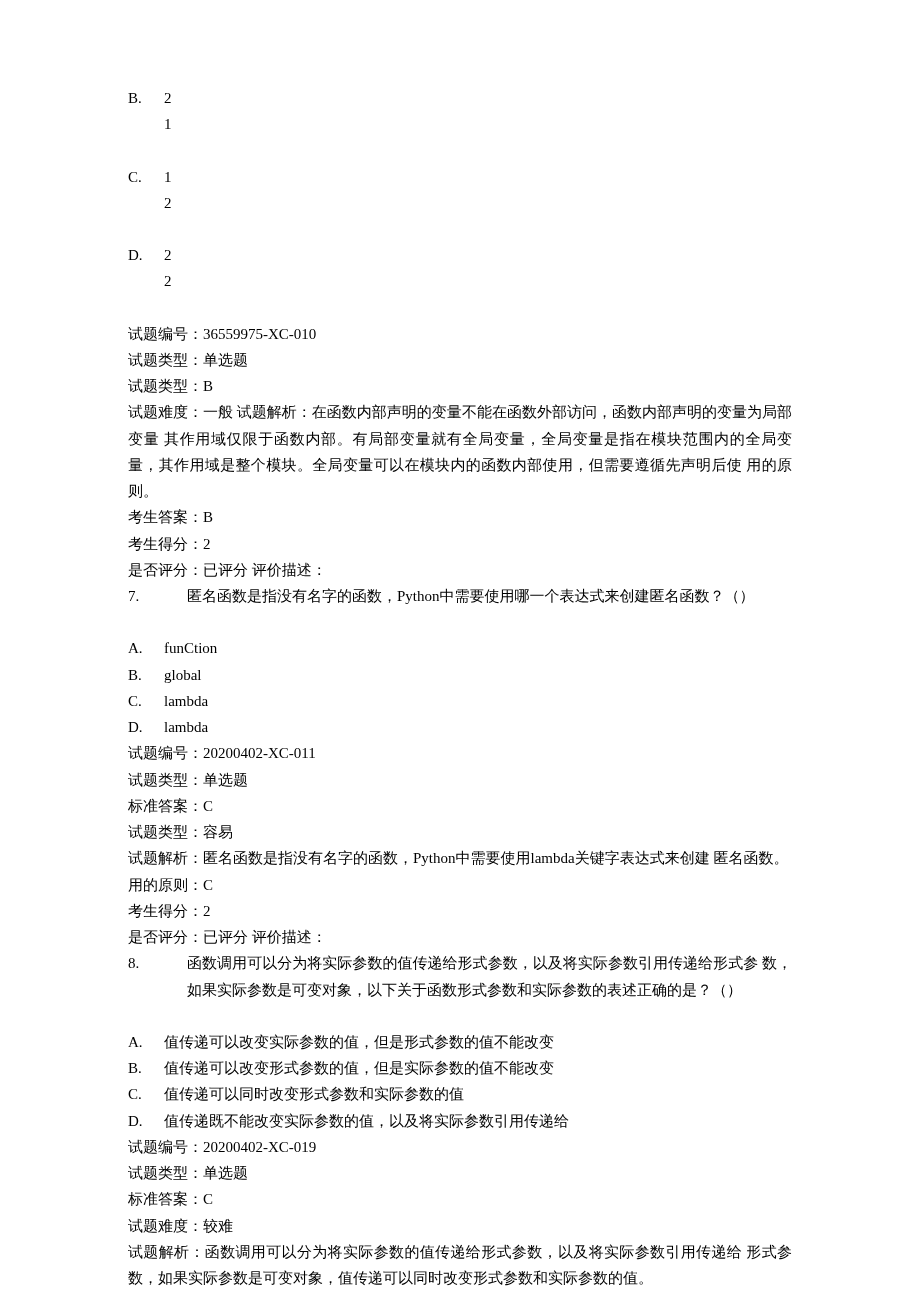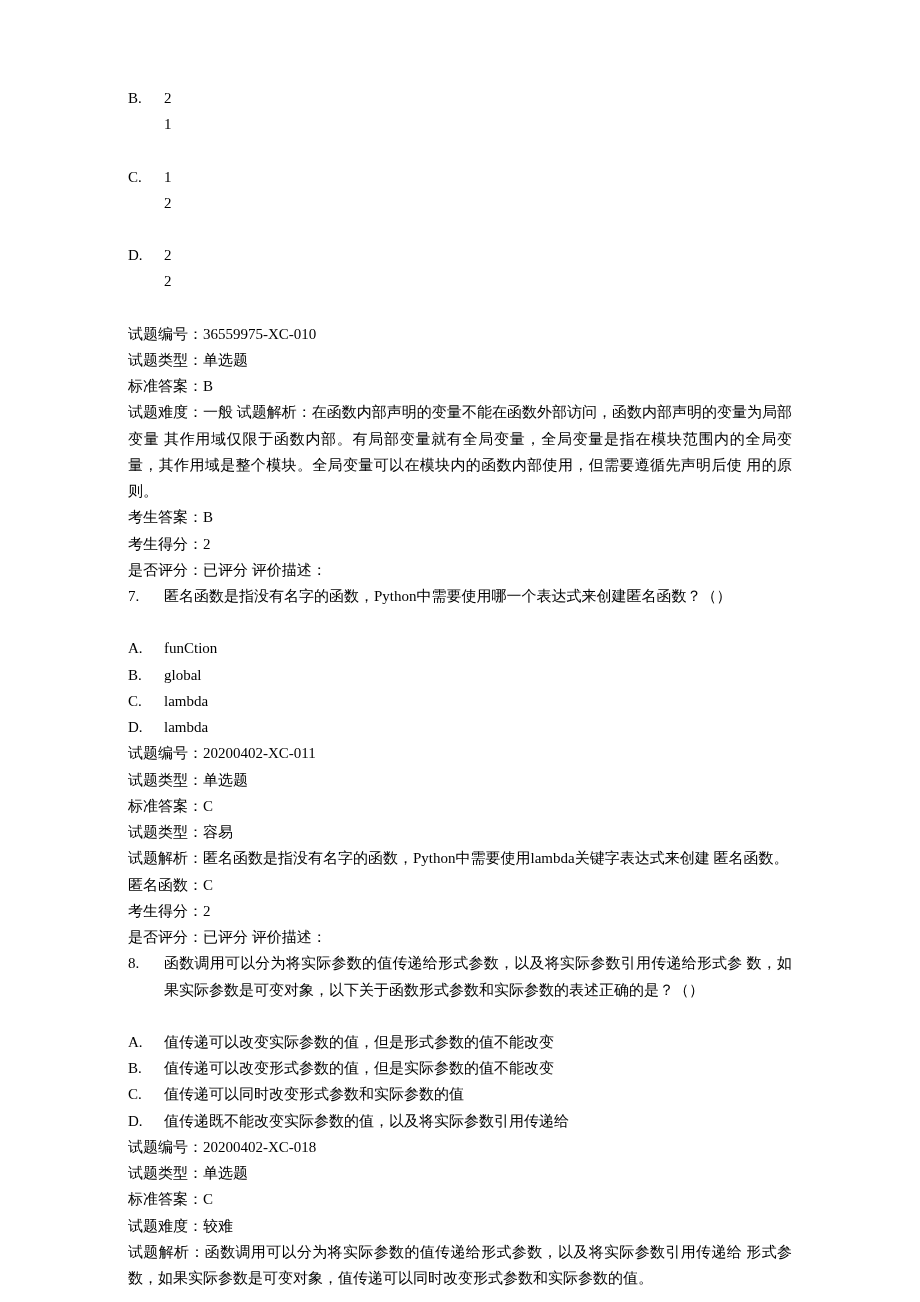--- a/index.html
+++ b/index.html
@@ -30,20 +30,21 @@
   }
   .q-row {
     display: flex;
   }
   .q-num {
     width: 36px;
     flex: 0 0 36px;
   }
   .q-body {
     flex: 1 1 auto;
+    margin-left: 23px;
   }
   .para {
     text-align: justify;
     text-justify: inter-ideograph;
   }
   .gap {
     height: 26px;
   }
 </style>
 </head>
@@ -77,21 +78,21 @@
 </div>
 <div class="opt-row">
   <div class="opt-letter"></div>
   <div class="opt-val">2</div>
 </div>
 
 <div class="gap"></div>
 
 <div>试题编号：36559975-XC-010</div>
 <div>试题类型：单选题</div>
-<div>标准答案：B</div>
+<div>试题类型：B</div>
 <div class="para">试题难度：一般 试题解析：在函数内部声明的变量不能在函数外部访问，函数内部声明的变量为局部变量 其作用域仅限于函数内部。有局部变量就有全局变量，全局变量是指在模块范围内的全局变 量，其作用域是整个模块。全局变量可以在模块内的函数内部使用，但需要遵循先声明后使 用的原则。</div>
 <div>考生答案：B</div>
 <div>考生得分：2</div>
 <div>是否评分：已评分 评价描述：</div>
 
 <div class="q-row">
   <div class="q-num">7.</div>
   <div class="q-body para">匿名函数是指没有名字的函数，Python中需要使用哪一个表达式来创建匿名函数？（）</div>
 </div>
 
@@ -112,21 +113,21 @@
 <div class="opt-row">
   <div class="opt-letter">D.</div>
   <div class="opt-val">lambda</div>
 </div>
 
 <div>试题编号：20200402-XC-011</div>
 <div>试题类型：单选题</div>
 <div>标准答案：C</div>
 <div>试题类型：容易</div>
 <div class="para">试题解析：匿名函数是指没有名字的函数，Python中需要使用lambda关键字表达式来创建 匿名函数。</div>
-<div>匿名函数：C</div>
+<div>用的原则：C</div>
 <div>考生得分：2</div>
 <div>是否评分：已评分 评价描述：</div>
 
 <div class="q-row">
   <div class="q-num">8.</div>
   <div class="q-body para">函数调用可以分为将实际参数的值传递给形式参数，以及将实际参数引用传递给形式参 数，如果实际参数是可变对象，以下关于函数形式参数和实际参数的表述正确的是？（）</div>
 </div>
 
 <div class="gap"></div>
 
@@ -140,17 +141,17 @@
 </div>
 <div class="opt-row">
   <div class="opt-letter">C.</div>
   <div class="opt-val">值传递可以同时改变形式参数和实际参数的值</div>
 </div>
 <div class="opt-row">
   <div class="opt-letter">D.</div>
   <div class="opt-val">值传递既不能改变实际参数的值，以及将实际参数引用传递给</div>
 </div>
 
-<div>试题编号：20200402-XC-018</div>
+<div>试题编号：20200402-XC-019</div>
 <div>试题类型：单选题</div>
 <div>标准答案：C</div>
 <div>试题难度：较难</div>
 <div class="para">试题解析：函数调用可以分为将实际参数的值传递给形式参数，以及将实际参数引用传递给 形式参数，如果实际参数是可变对象，值传递可以同时改变形式参数和实际参数的值。</div>
 
 </body></html>

